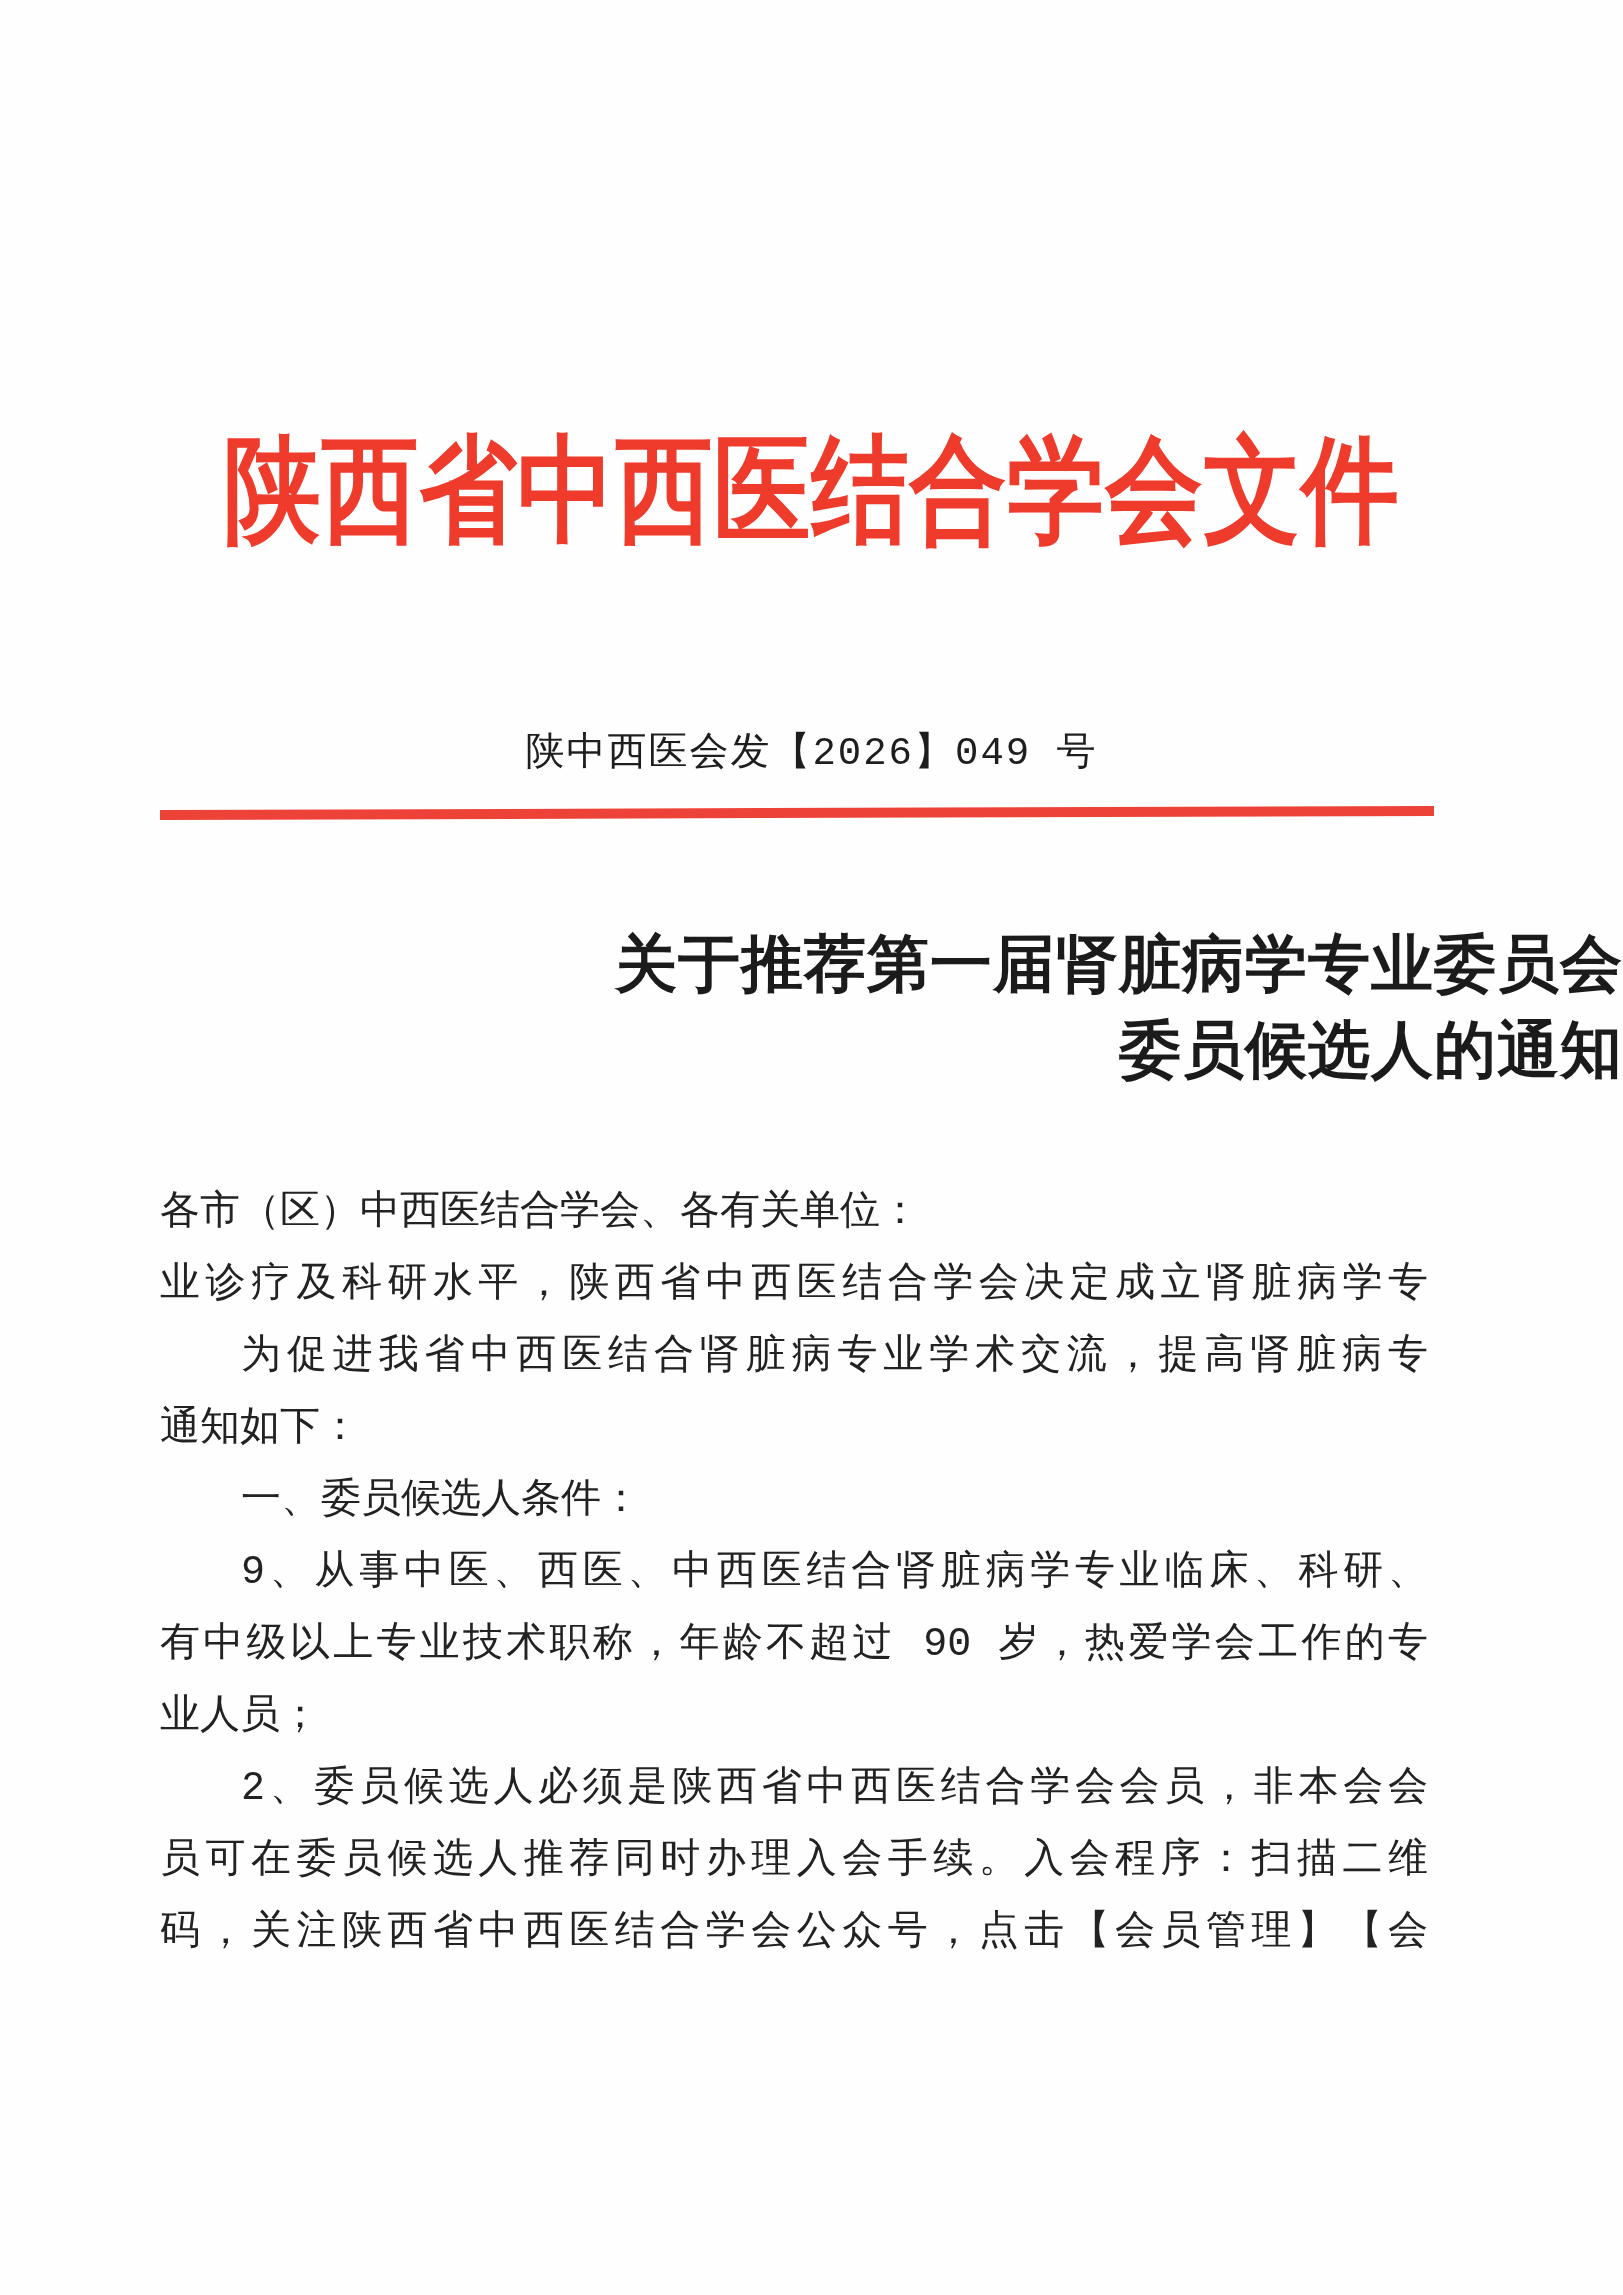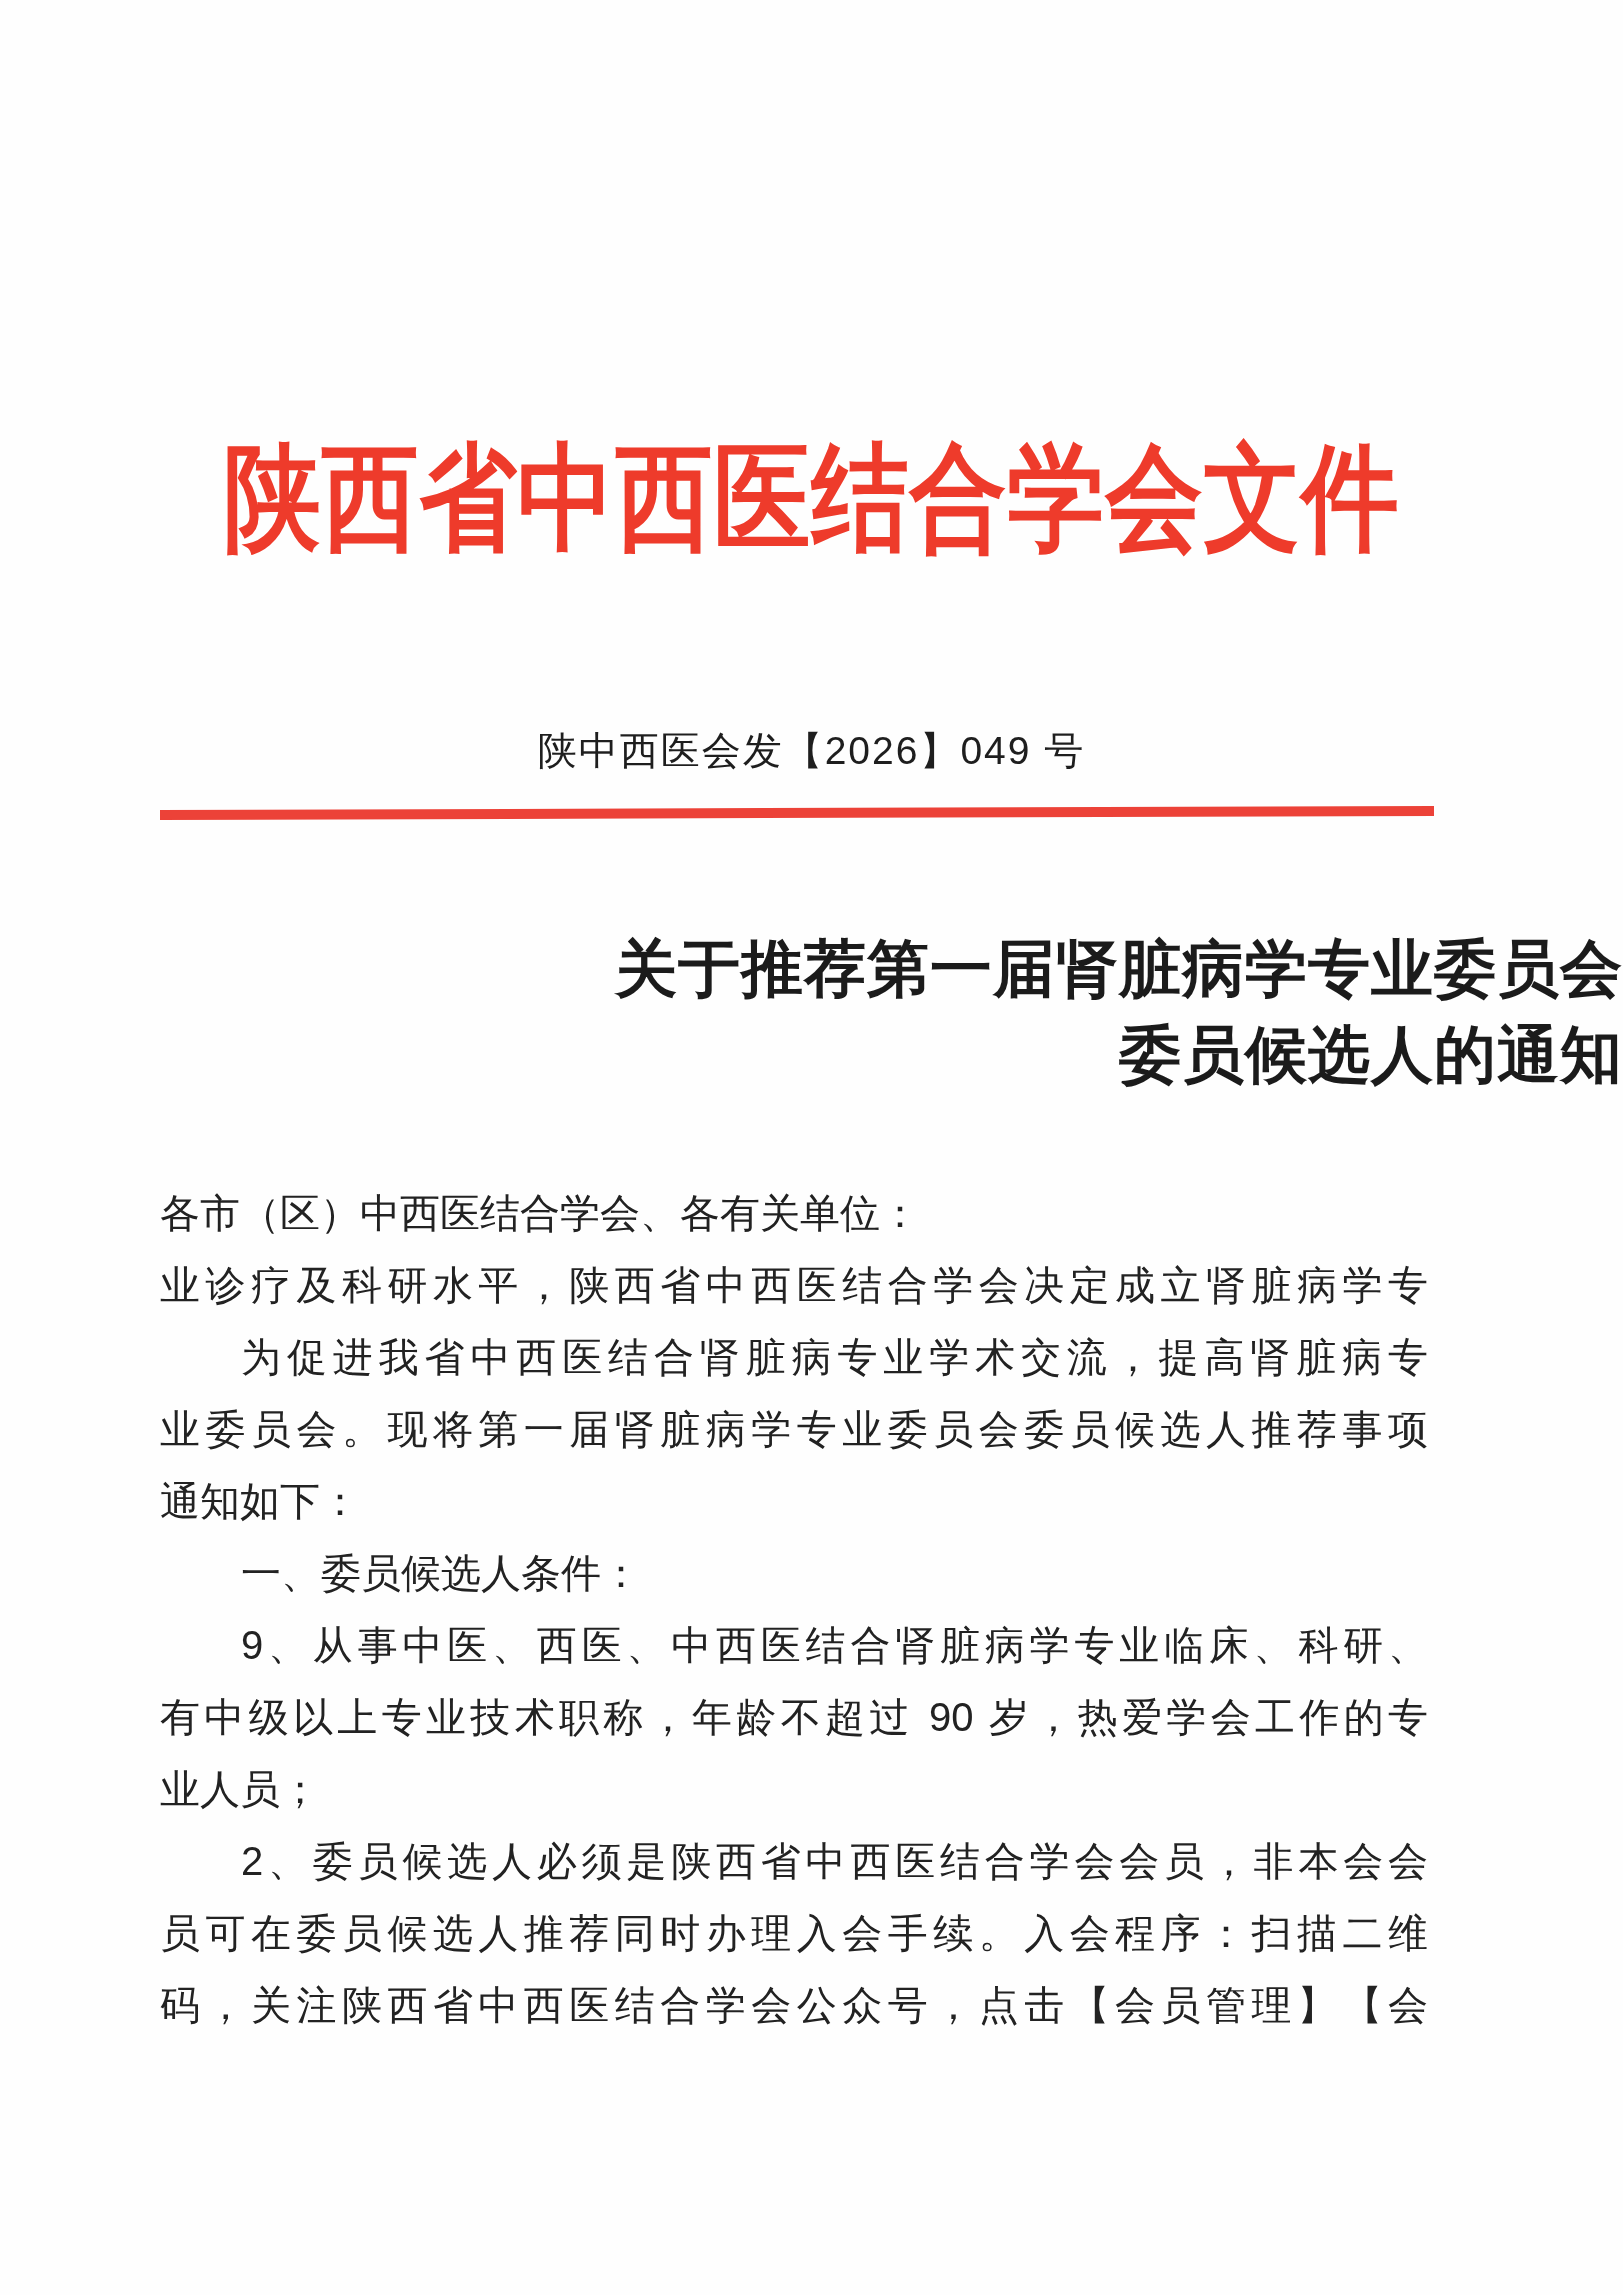--- a/index.html
+++ b/index.html
@@ -6,21 +6,21 @@
     margin: 0;
     padding: 0;
     background: #ffffff;
   }
   .page {
     position: relative;
     width: 1623px;
     height: 2295px;
     background: #fefefe;
     overflow: hidden;
-    font-family: Liberation Sans, sans-serif;
+    font-family: Liberation Mono, monospace;
   }
   
   .org-header {
     position: absolute;
     top: 429px;
     left: 0;
     width: 100%;
     text-align: center;
     font-size: 97px;
     font-weight: bold;
@@ -103,21 +103,20 @@
 
   <div class="doc-title">
     <div class="t-line">关于推荐第一届肾脏病学专业委员会</div>
     <div class="t-line">委员候选人的通知</div>
   </div>
 
   <div class="body-block">
     <div class="b-line">各市（区）中西医结合学会、各有关单位：</div>
     <div class="b-line justify">业诊疗及科研水平，陕西省中西医结合学会决定成立肾脏病学专</div>
     <div class="b-line indent justify">为促进我省中西医结合肾脏病专业学术交流，提高肾脏病专</div>
-    <div class="b-line justify">业委员会。现将第一届肾脏病学专业委员会委员候选人推荐事项</div>
     <div class="b-line">通知如下：</div>
     <div class="b-line indent">一、委员候选人条件：</div>
     <div class="b-line indent justify">9、从事中医、西医、中西医结合肾脏病学专业临床、科研、</div>
     <div class="b-line justify">有中级以上专业技术职称，年龄不超过 90 岁，热爱学会工作的专</div>
     <div class="b-line">业人员；</div>
     <div class="b-line indent justify">2、委员候选人必须是陕西省中西医结合学会会员，非本会会</div>
     <div class="b-line justify">员可在委员候选人推荐同时办理入会手续。入会程序：扫描二维</div>
     <div class="b-line justify">码，关注陕西省中西医结合学会公众号，点击【会员管理】【会</div>
   </div>
 

